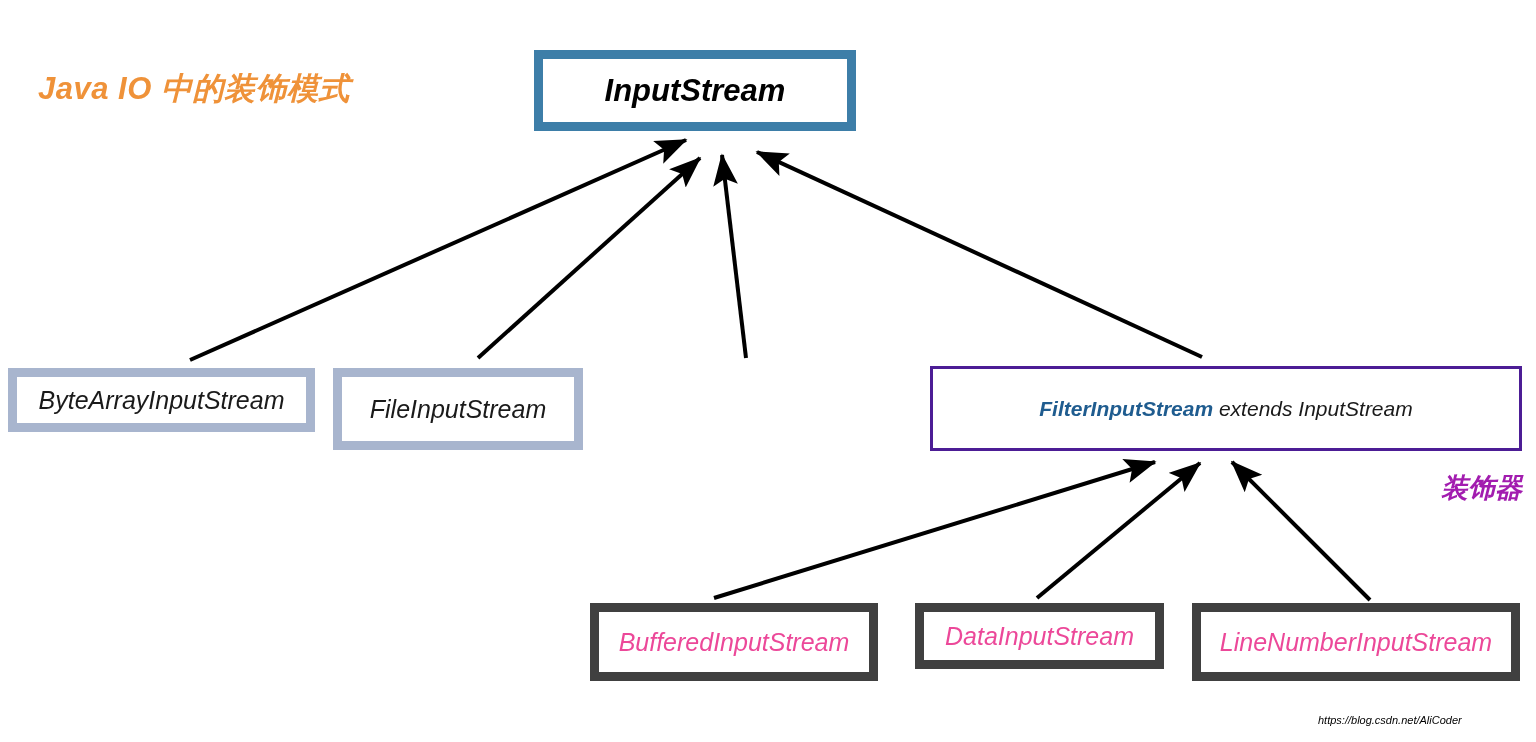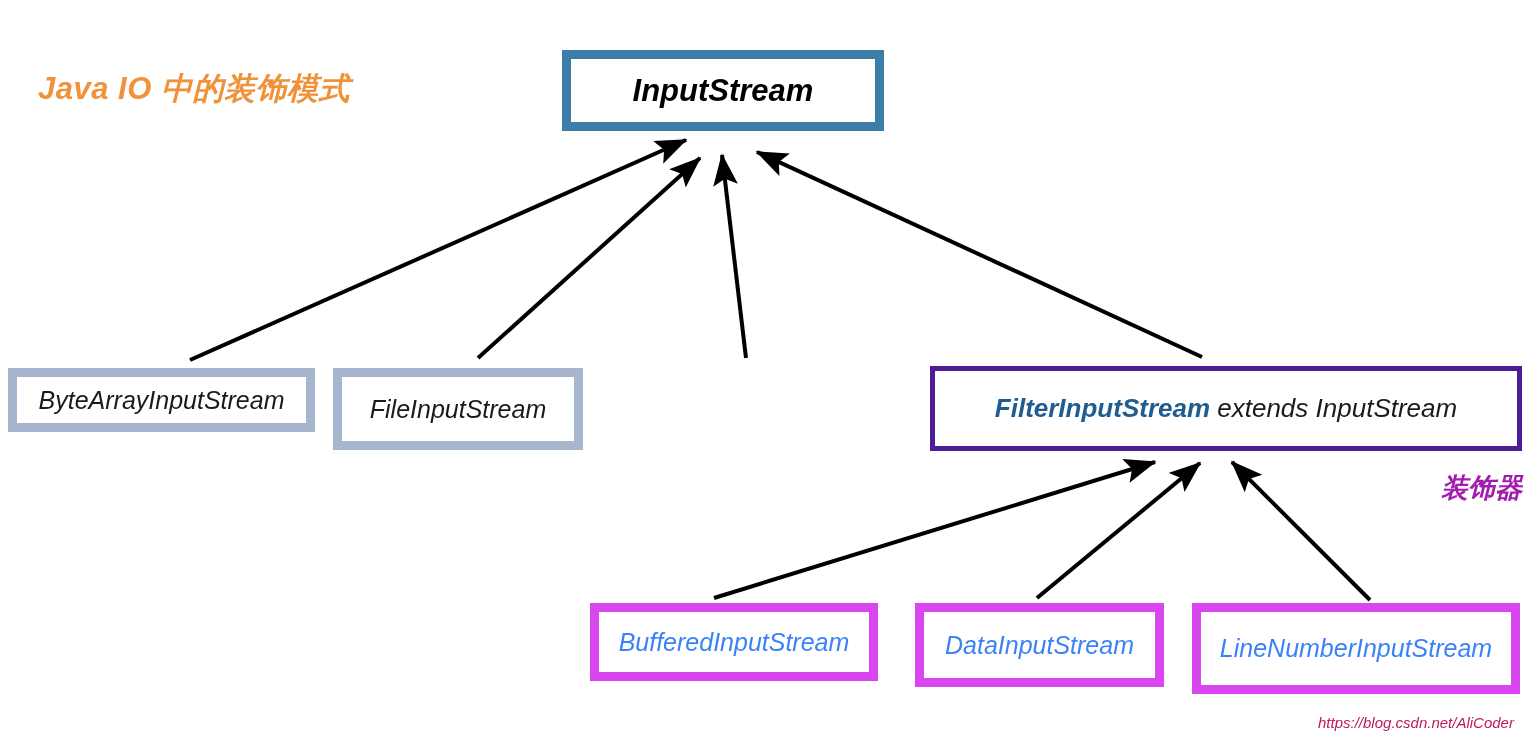--- a/index.html
+++ b/index.html
@@ -49,48 +49,48 @@
     font-size: 31px;
     font-weight: bold;
     color: #000000;
   }
   .node-sub {
     border: 9px solid #a8b5ce;
     font-size: 25px;
     color: #1a1a1a;
   }
   .node-filter {
-    border: 5px solid #4c1d95;
-    font-size: 26px;
+    border: 3px solid #4c1d95;
+    font-size: 21px;
     color: #1a1a1a;
   }
   .node-filter .emph {
     font-weight: bold;
     color: #1f5c8f;
   }
   .node-deco {
-    border: 9px solid #d946ef;
+    border: 9px solid #404040;
     font-size: 25px;
-    color: #3b82f6;
+    color: #ec4899;
   }
   .deco-label {
     position: absolute;
     right: 14px;
     top: 470px;
     font-size: 27px;
     font-weight: bold;
     color: #a21caf;
     white-space: nowrap;
   }
   .watermark {
     position: absolute;
     left: 1318px;
     top: 714px;
-    font-size: 15px;
-    color: #be185d;
+    font-size: 11px;
+    color: #000000;
     white-space: nowrap;
   }
 </style>
 </head>
 <body>
 
 <div id="canvas">
 
   <div class="title">Java IO 中的装饰模式</div>
 
@@ -104,21 +104,21 @@
         <line x1="190" y1="360" x2="686" y2="140" stroke="#000000" stroke-width="4" marker-end="url(#ah)"></line>
         <line x1="478" y1="358" x2="700" y2="158" stroke="#000000" stroke-width="4" marker-end="url(#ah)"></line>
         <line x1="746" y1="358" x2="722" y2="155" stroke="#000000" stroke-width="4" marker-end="url(#ah)"></line>
         <line x1="1202" y1="357" x2="757" y2="152" stroke="#000000" stroke-width="4" marker-end="url(#ah)"></line>
         <line x1="714" y1="598" x2="1155" y2="462" stroke="#000000" stroke-width="4" marker-end="url(#ah)"></line>
         <line x1="1037" y1="598" x2="1200" y2="463" stroke="#000000" stroke-width="4" marker-end="url(#ah)"></line>
         <line x1="1370" y1="600" x2="1232" y2="462" stroke="#000000" stroke-width="4" marker-end="url(#ah)"></line>
       </g>
   </svg>
 
-  <div class="node node-root" style="left:534px; top:50px; width:322px; height:81px;margin-left:28px;">
+  <div class="node node-root" style="left:534px; top:50px; width:322px; height:81px;">
     <span>InputStream</span>
   </div>
 
   <div class="node node-sub" style="left:8px; top:368px; width:307px; height:64px;">
     <span>ByteArrayInputStream</span>
   </div>
 
   <div class="node node-sub" style="left:333px; top:368px; width:250px; height:82px;text-align:center;">
     <span>FileInputStream</span>
   </div>
@@ -127,23 +127,23 @@
   <div class="node node-filter" style="left:930px; top:366px; width:592px; height:85px;">
     <span><span class="emph">FilterInputStream</span><span> extends InputStream</span></span>
   </div>
 
   <div class="deco-label">装饰器</div>
 
   <div class="node node-deco" style="left:590px; top:603px; width:288px; height:78px;">
     <span>BufferedInputStream</span>
   </div>
 
-  <div class="node node-deco" style="left:915px; top:603px; width:249px; height:84px;">
+  <div class="node node-deco" style="left:915px; top:603px; width:249px; height:66px;">
     <span>DataInputStream</span>
   </div>
 
-  <div class="node node-deco" style="left:1192px; top:603px; width:328px; height:91px;">
+  <div class="node node-deco" style="left:1192px; top:603px; width:328px; height:78px;">
     <span>LineNumberInputStream</span>
   </div>
 
   <div class="watermark">https://blog.csdn.net/AliCoder</div>
 
 </div>
 
 </body></html>

